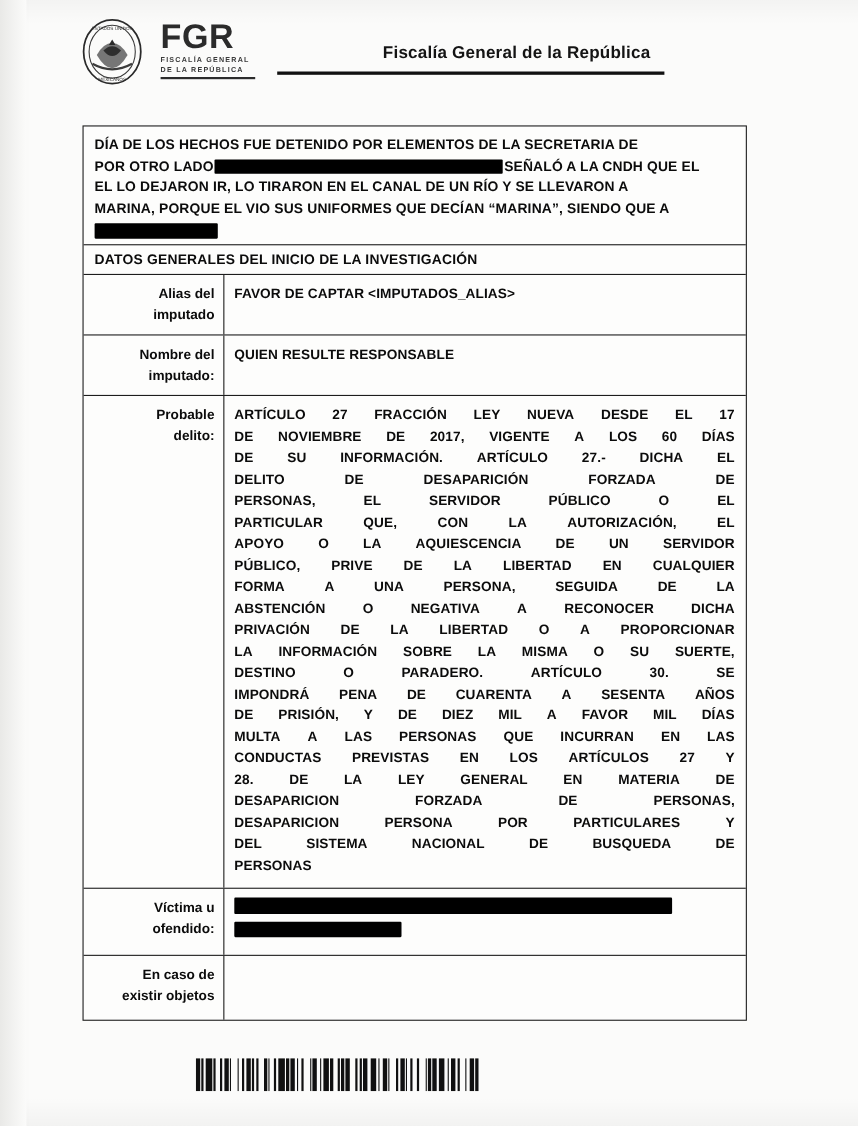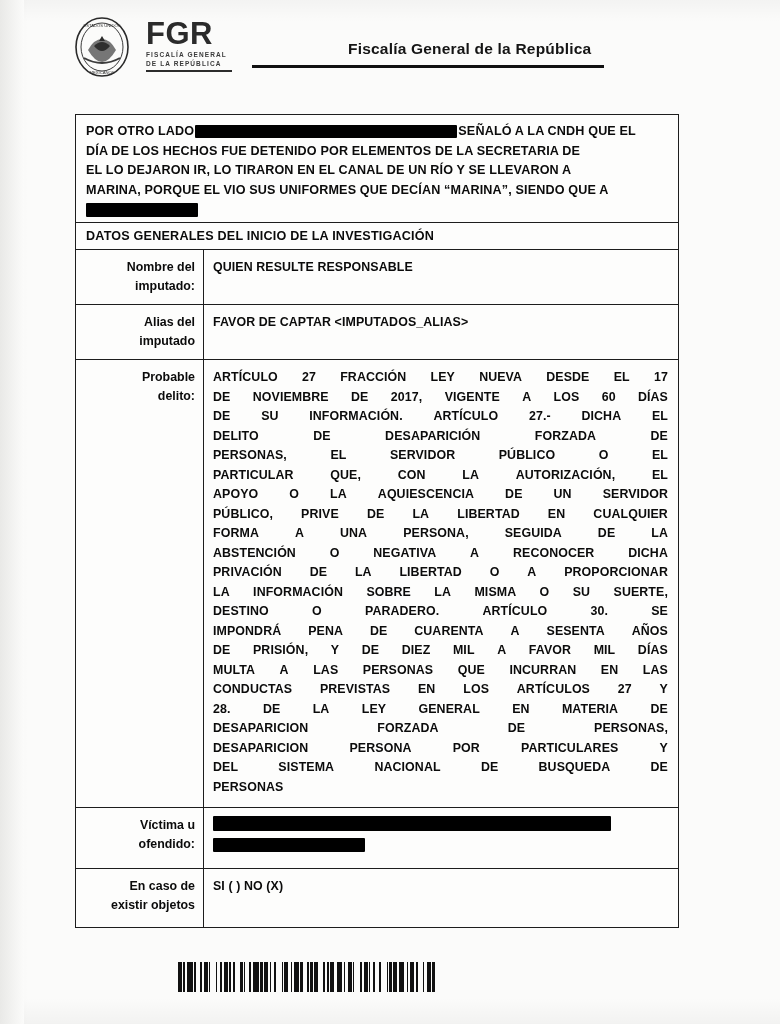--- a/index.html
+++ b/index.html
@@ -170,21 +170,21 @@
   }
   .cell-value.justified .jline {
     display: flex;
     justify-content: space-between;
     white-space: nowrap;
   }
   .cell-value.justified .jline.last { display: block; }
 
   .row-delito .cell-label { padding-top: 8px; }
   .row-victima { min-height: 60px; }
-  .row-objetos { min-height: 58px; }
+  .row-objetos { min-height: 58px; gap: 18px; }
 
   .victim-redacts { position: relative; height: 40px; }
   .victim-redacts .redact { position: absolute; }
 
   
   .barcode {
     position: absolute;
     left: 178px;
     top: 962px;
     width: 402px;
@@ -233,47 +233,47 @@
     </div>
     <div class="fgr-rule"></div>
 
     <div class="header-title">Fiscalía General de la República</div>
     <div class="header-underline"></div>
   </div>
 
   <div class="doc">
 
     <div class="intro">
+      <div class="line">DÍA DE LOS HECHOS FUE DETENIDO POR ELEMENTOS DE LA SECRETARIA DE</div>
       <div class="line">
         <span>POR OTRO LADO</span><span class="redact" style="width:262px;height:13px;margin:0 1px;"></span><span>SEÑALÓ A LA CNDH QUE EL</span>
       </div>
-      <div class="line">DÍA DE LOS HECHOS FUE DETENIDO POR ELEMENTOS DE LA SECRETARIA DE</div>
       <div class="line">EL LO DEJARON IR, LO TIRARON EN EL CANAL DE UN RÍO Y SE LLEVARON A</div>
       <div class="line">MARINA, PORQUE EL VIO SUS UNIFORMES QUE DECÍAN “MARINA”, SIENDO QUE A</div>
       <div style="height:16px;">
         <span class="redact" style="width:112px;height:14px;"></span>
       </div>
     </div>
 
     <div class="section-title">DATOS GENERALES DEL INICIO DE LA INVESTIGACIÓN</div>
 
     <div class="row">
       <div class="cell-label">
+        <div>Alias del</div>
+        <div>imputado</div>
+      </div>
+      <div class="cell-value">FAVOR DE CAPTAR &lt;IMPUTADOS_ALIAS&gt;</div>
+    </div>
+
+    <div class="row">
+      <div class="cell-label">
         <div>Nombre del</div>
         <div>imputado:</div>
       </div>
       <div class="cell-value">QUIEN RESULTE RESPONSABLE</div>
-    </div>
-
-    <div class="row">
-      <div class="cell-label">
-        <div>Alias del</div>
-        <div>imputado</div>
-      </div>
-      <div class="cell-value">FAVOR DE CAPTAR &lt;IMPUTADOS_ALIAS&gt;</div>
     </div>
 
     <div class="row row-delito">
       <div class="cell-label">
         <div>Probable</div>
         <div>delito:</div>
       </div>
       <div class="cell-value justified" id="delito-value">
           <div class="jline">
             <span>ARTÍCULO</span>
@@ -476,21 +476,20 @@
           <span class="redact" style="left:0px;top:22px;width:152px;height:14px;"></span>
         </div>
       </div>
     </div>
 
     <div class="row row-objetos">
       <div class="cell-label">
         <div>En caso de</div>
         <div>existir objetos</div>
       </div>
-      <div class="cell-value">SI ( )   NO (X)</div>
     </div>
 
   </div>
 
   <div class="barcode" id="barcode">
       <i style="width: 4.05px; background: rgb(17, 17, 17);"></i>
       <i style="width: 1.35px; background: transparent;"></i>
       <i style="width: 1.35px; background: rgb(17, 17, 17);"></i>
       <i style="width: 2.7px; background: transparent;"></i>
       <i style="width: 5.4px; background: rgb(17, 17, 17);"></i>

